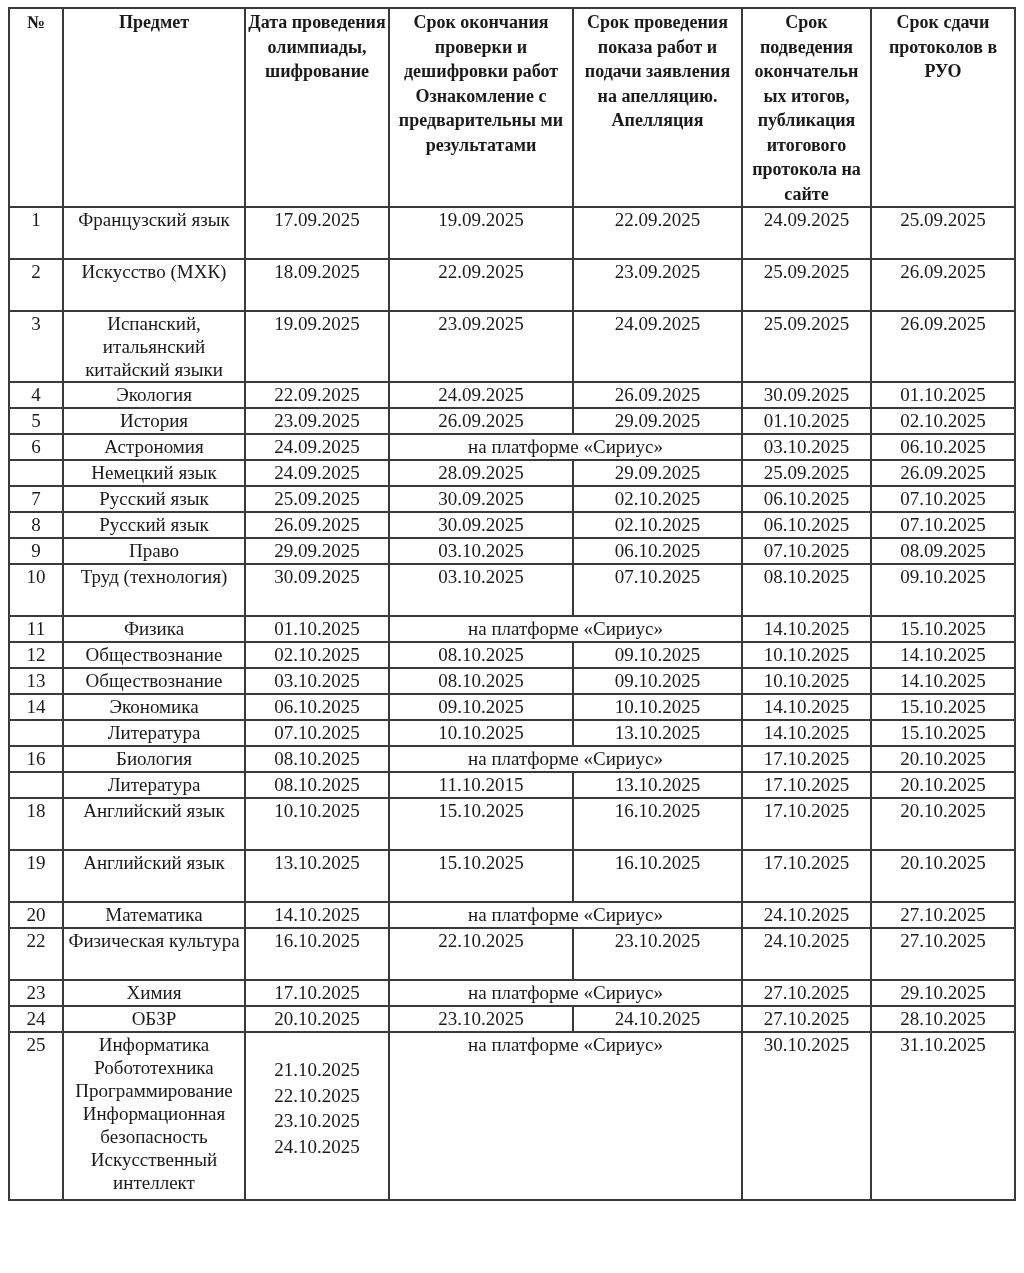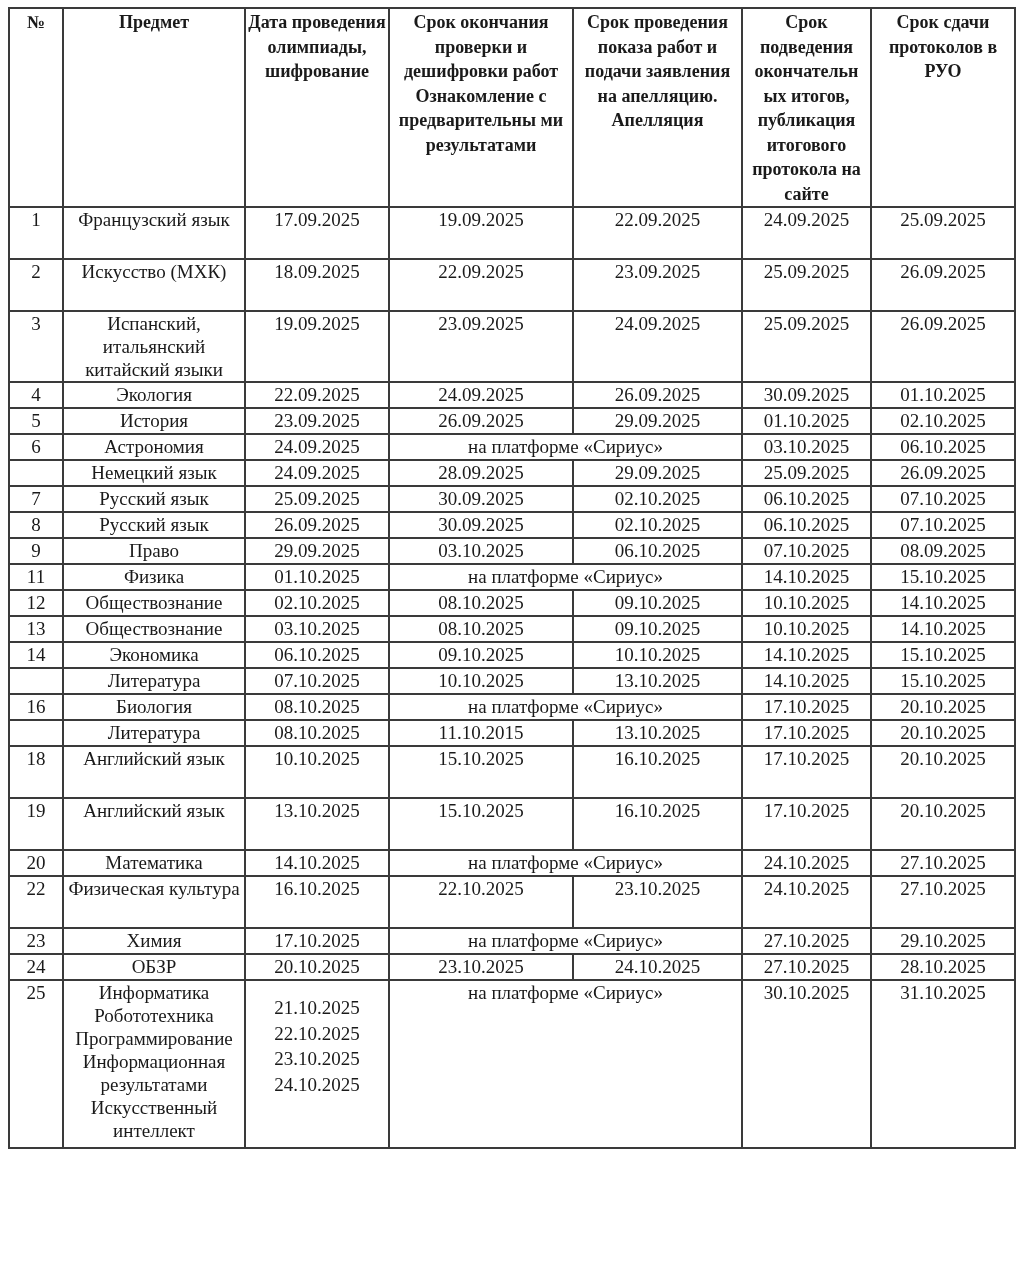--- a/index.html
+++ b/index.html
@@ -32,21 +32,21 @@
   th.small { font-size: 16.5px; line-height: 24.5px; }
   td.num { text-align: center; padding-left: 0; }
   td.subj { font-size: 18.5px; line-height: 23px; }
   td.sirius { font-weight: normal; }
   td.mid { vertical-align: middle; }
   tr.hdr { height: 187px; }
   tr.h2 { height: 52px; }
   tr.h3 { height: 70px; }
   tr.h1 { height: 26px; }
   tr.h25 { height: 168px; }
-  .dates-stack { display: inline-block; padding-top: 14px; }
+  .dates-stack { display: inline-block; padding-top: 24px; }
   .dates-stack div { line-height: 25.5px; }
 </style>
 </head>
 <body>
 
 <table class="schedule">
   <colgroup>
     <col style="width:54px">
     <col style="width:182px">
     <col style="width:144px">
@@ -149,20 +149,29 @@
       </tr>
       <tr class="h1">
         <td class="num">9</td>
         <td class="subj">Право</td>
         <td>29.09.2025</td>
         <td>03.10.2025</td>
         <td>06.10.2025</td>
         <td>07.10.2025</td>
         <td>08.09.2025</td>
       </tr>
+      <tr class="h2">
+        <td class="num">10</td>
+        <td class="subj">Труд (технология)</td>
+        <td>30.09.2025</td>
+        <td>03.10.2025</td>
+        <td>07.10.2025</td>
+        <td>08.10.2025</td>
+        <td>09.10.2025</td>
+      </tr>
       <tr class="h1">
         <td class="num">11</td>
         <td class="subj">Физика</td>
         <td>01.10.2025</td>
         <td class="sirius" colspan="2">на платформе «Сириус»</td>
         <td>14.10.2025</td>
         <td>15.10.2025</td>
       </tr>
       <tr class="h1">
         <td class="num">12</td>
@@ -268,21 +277,21 @@
         <td>24.10.2025</td>
         <td>27.10.2025</td>
         <td>28.10.2025</td>
       </tr>
       <tr class="h25">
         <td class="num">25</td>
         <td class="subj">
           <div>Информатика</div>
           <div>Робототехника</div>
           <div>Программирование</div>
-          <div>Информационная результатами</div>
+          <div>Информационная безопасность</div>
           <div>Искусственный интеллект</div>
         </td>
         <td><div class="dates-stack"><div>21.10.2025</div><div>22.10.2025</div><div>23.10.2025</div><div>24.10.2025</div></div></td>
         <td class="sirius mid" colspan="2">на платформе «Сириус»</td>
         <td class="mid">30.10.2025</td>
         <td class="mid">31.10.2025</td>
       </tr>
     </tbody>
 </table>
 

